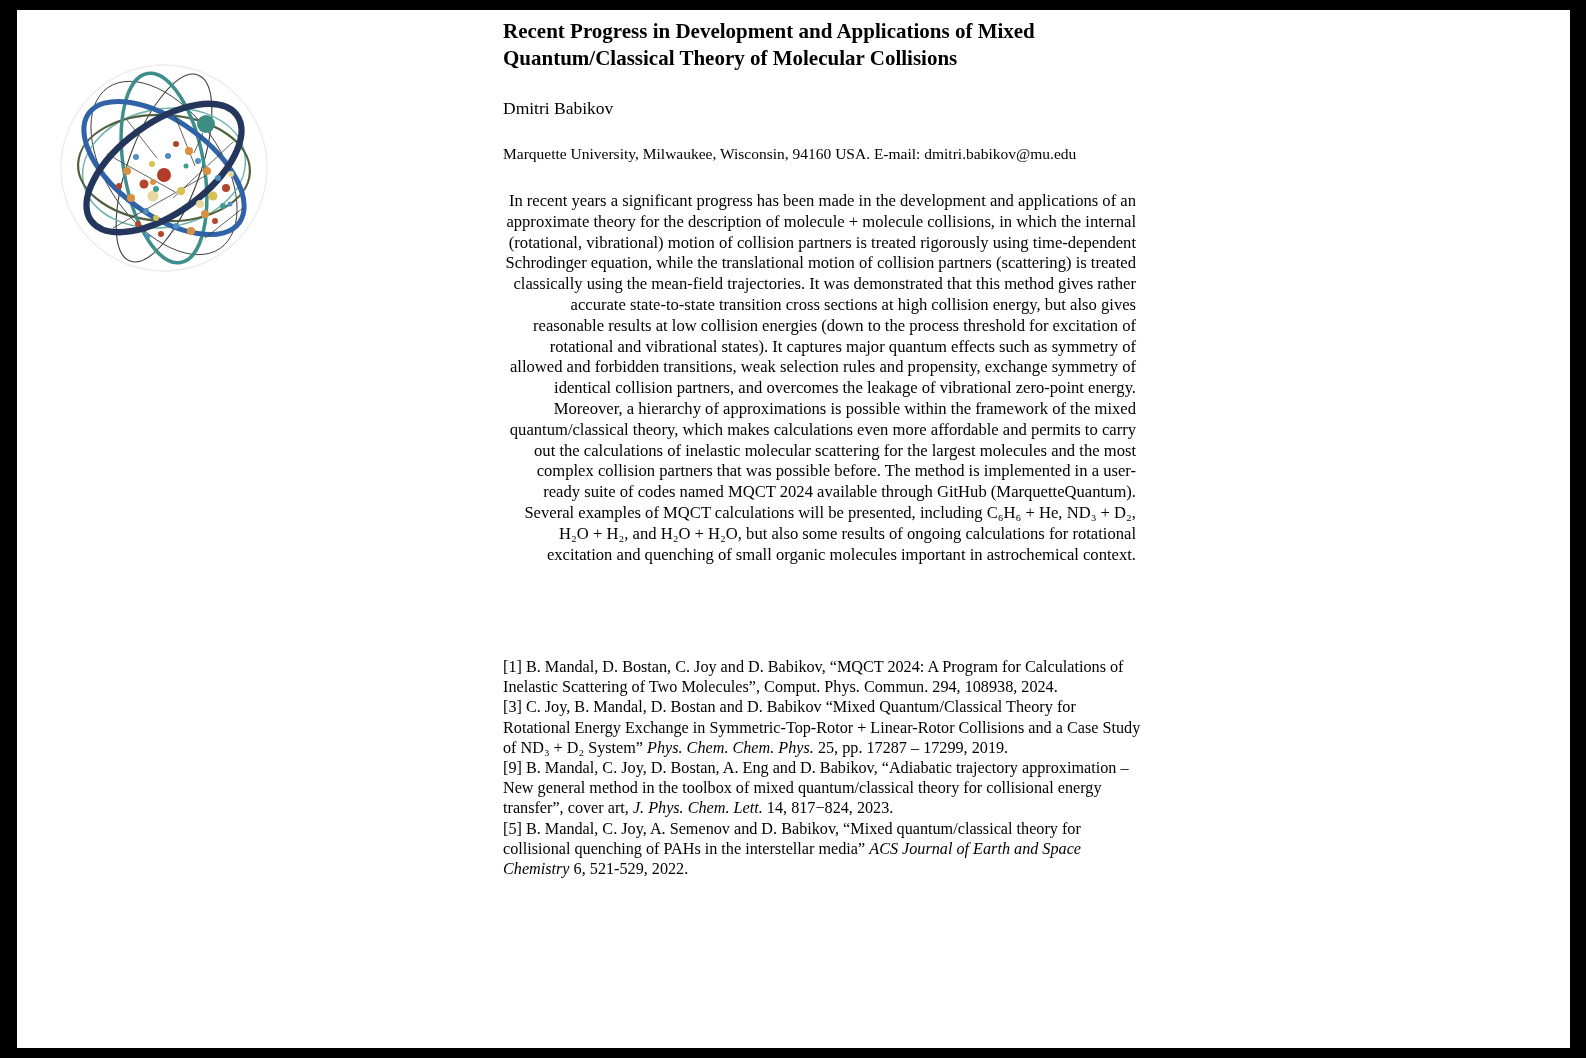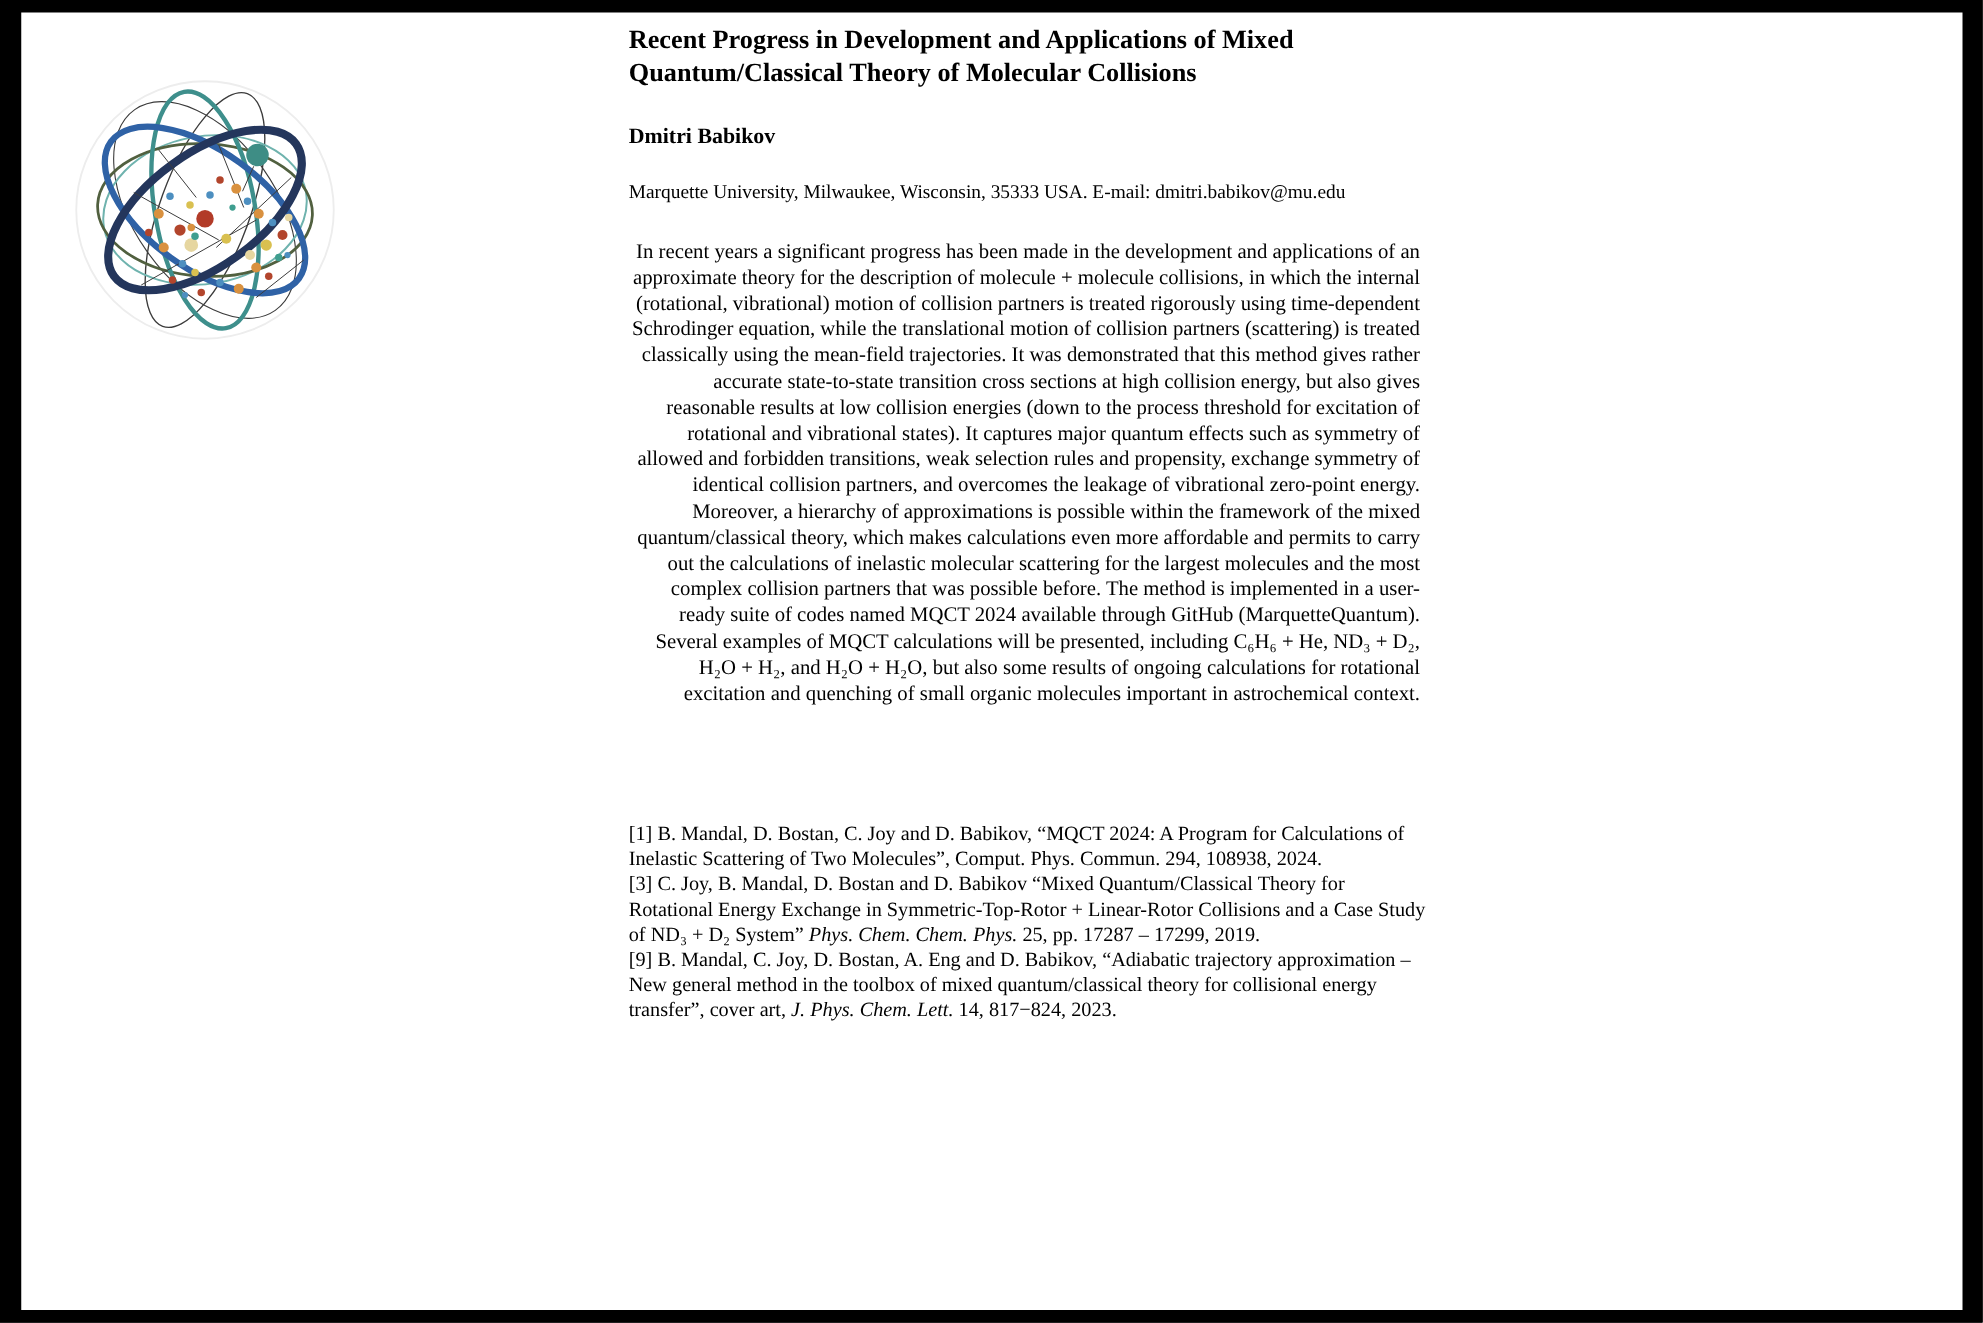--- a/index.html
+++ b/index.html
@@ -38,21 +38,21 @@
     width: 648px;
     font-size: 21px;
     line-height: 27px;
     font-weight: bold;
     margin: 0;
   }
   .doc-author {
     position: absolute;
     left: 486px; top: 88px;
     font-size: 17.5px;
-    font-weight: bold;
+    font-weight: normal;
   }
   .doc-affiliation {
     position: absolute;
     left: 486px; top: 135px;
     font-size: 15.5px;
   }
   .doc-abstract {
     position: absolute;
     left: 486px; top: 181px;
     width: 633px;
@@ -146,24 +146,25 @@
         </g>
         <circle cx="107" cy="117" r="7" fill="var(--nucleus-red)"></circle>
         <circle cx="149" cy="66" r="9" fill="var(--sphere-teal)"></circle>
       </g>
     </svg>
 
     <h1 class="doc-title">Recent Progress in Development and Applications of Mixed Quantum/Classical Theory of Molecular Collisions</h1>
 
     <div class="doc-author">Dmitri Babikov</div>
 
-    <div class="doc-affiliation">Marquette University, Milwaukee, Wisconsin, 35333 USA. E-mail: dmitri.babikov@mu.edu</div>
+    <div class="doc-affiliation">Marquette University, Milwaukee, Wisconsin, 94160 USA. E-mail: dmitri.babikov@mu.edu</div>
 
     <div class="doc-abstract">In recent years a significant progress has been made in the development and applications of an approximate theory for the description of molecule + molecule collisions, in which the internal (rotational, vibrational) motion of collision partners is treated rigorously using time-dependent Schrodinger equation, while the translational motion of collision partners (scattering) is treated classically using the mean-field trajectories. It was demonstrated that this method gives rather accurate state-to-state transition cross sections at high collision energy, but also gives reasonable results at low collision energies (down to the process threshold for excitation of rotational and vibrational states). It captures major quantum effects such as symmetry of allowed and forbidden transitions, weak selection rules and propensity, exchange symmetry of identical collision partners, and overcomes the leakage of vibrational zero-point energy. Moreover, a hierarchy of approximations is possible within the framework of the mixed quantum/classical theory, which makes calculations even more affordable and permits to carry out the calculations of inelastic molecular scattering for the largest molecules and the most complex collision partners that was possible before. The method is implemented in a user-ready suite of codes named MQCT 2024 available through GitHub (MarquetteQuantum). Several examples of MQCT calculations will be presented, including C₆H₆ + He, ND₃ + D₂, H₂O + H₂, and H₂O + H₂O, but also some results of ongoing calculations for rotational excitation and quenching of small organic molecules important in astrochemical context.</div>
 
     <div class="doc-references">
         <p><span>[1] B. Mandal, D. Bostan, C. Joy and D. Babikov, “MQCT 2024: A Program for Calculations of Inelastic Scattering of Two Molecules”, Comput. Phys. Commun. 294, 108938, 2024.</span></p>
         <p><span>[3] C. Joy, B. Mandal, D. Bostan and D. Babikov “Mixed Quantum/Classical Theory for Rotational Energy Exchange in Symmetric-Top-Rotor + Linear-Rotor Collisions and a Case Study of ND₃ + D₂ System” </span><span class="seg-italic">Phys. Chem. Chem. Phys.</span><span> </span><span class="seg-bold">25</span><span>, pp. 17287 – 17299, 2019.</span></p>
         <p><span>[9] B. Mandal, C. Joy, D. Bostan, A. Eng and D. Babikov, “Adiabatic trajectory approximation – New general method in the toolbox of mixed quantum/classical theory for collisional energy transfer”, cover art, </span><span class="seg-italic">J. Phys. Chem. Lett.</span><span> 14, 817−824, 2023.</span></p>
+        <p><span>[5] B. Mandal, C. Joy, A. Semenov and D. Babikov, “Mixed quantum/classical theory for collisional quenching of PAHs in the interstellar media” </span><span class="seg-italic">ACS Journal of Earth and Space Chemistry</span><span> 6, 521-529, 2022.</span></p>
       </div>
 
   </div>
 </div>
 
 </body></html>

